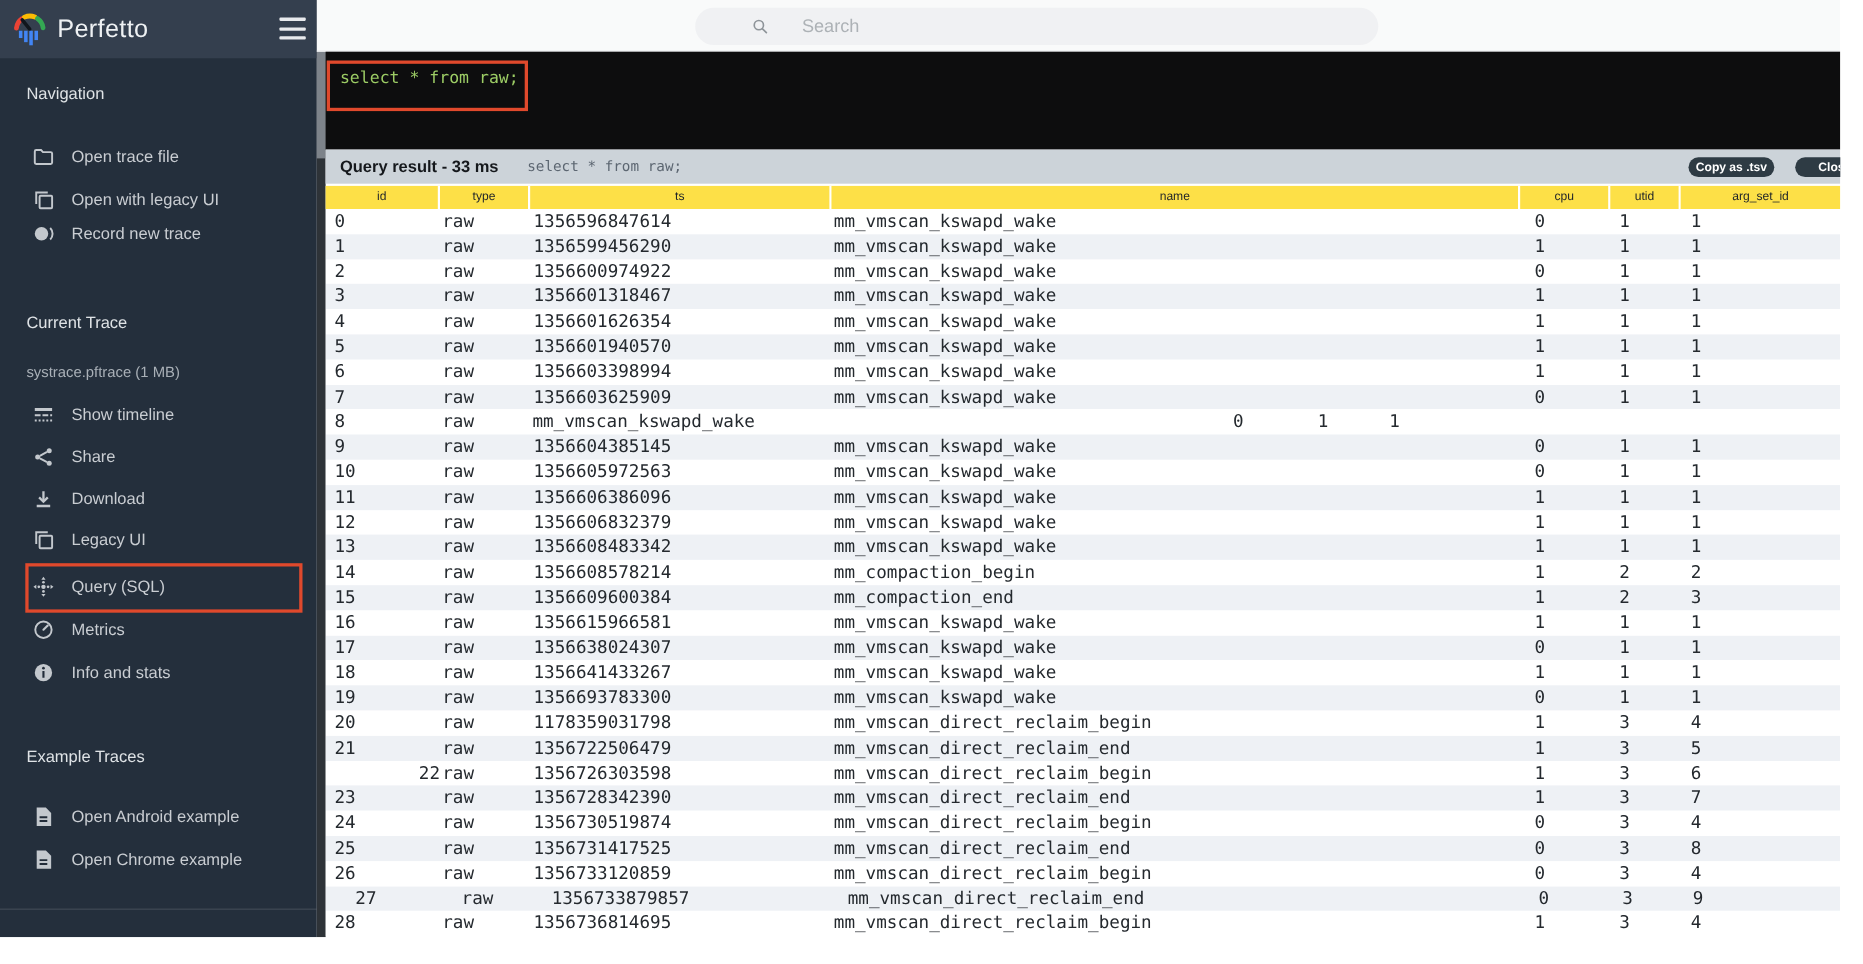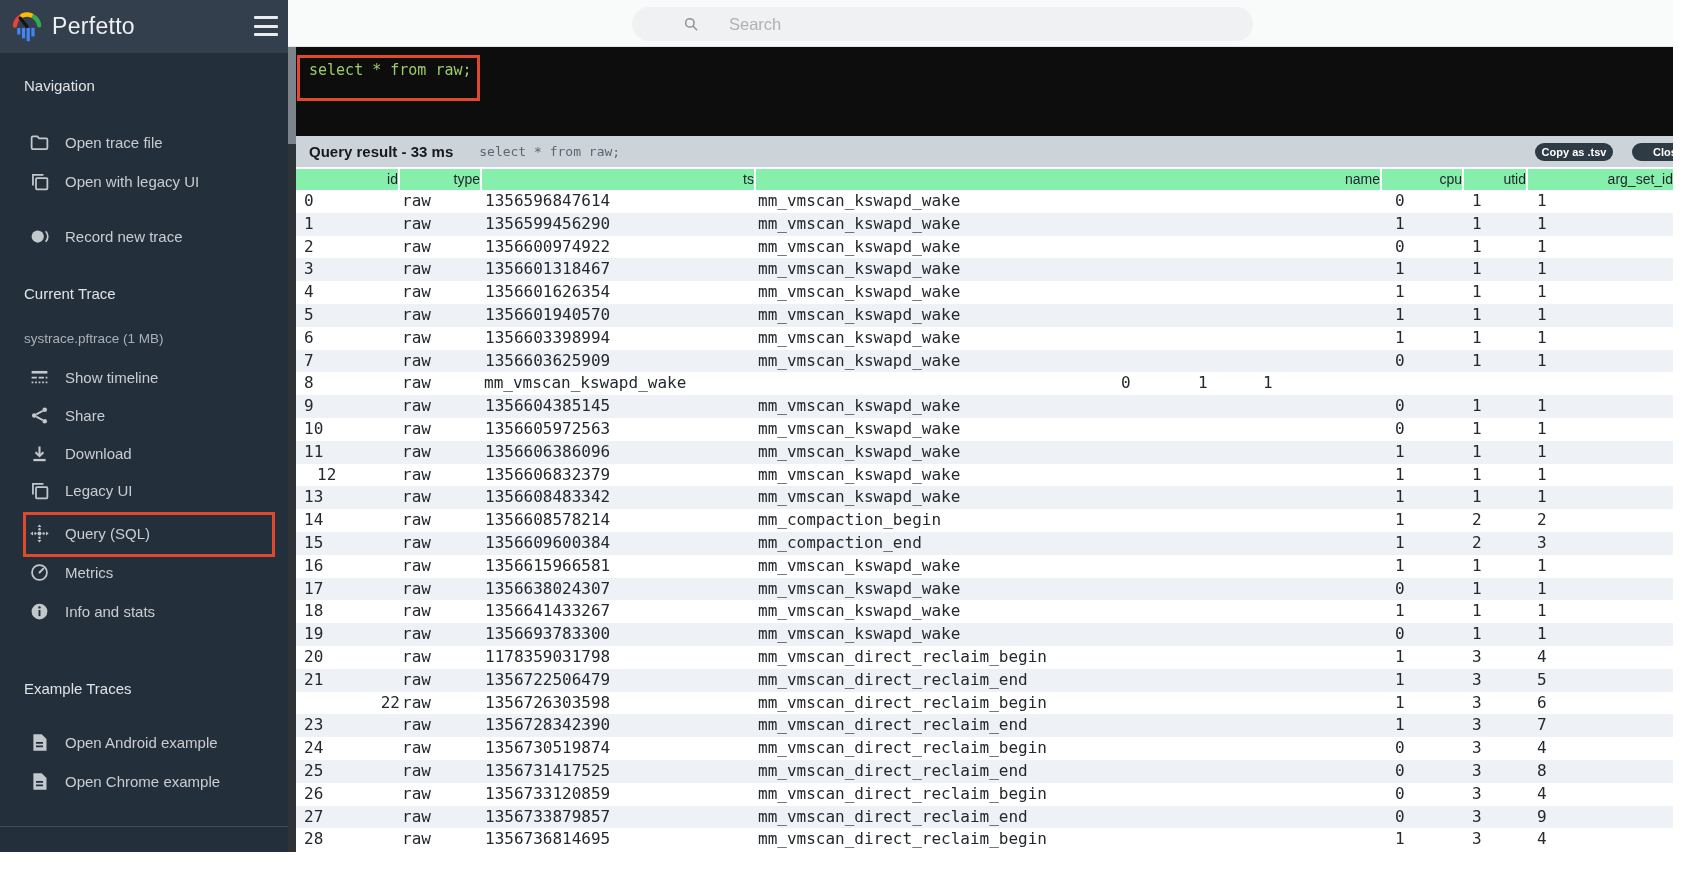--- a/index.html
+++ b/index.html
@@ -41,21 +41,21 @@
   
   #result-bar { position:absolute; left:296px; top:136px; width:1377px; height:31px; background:#ccd3d9; display:flex; align-items:center; }
   #result-title { margin-left:13px; font-size:15px; font-weight:700; color:#15181c; white-space:nowrap; }
   #result-echo { margin-left:26px; font-family:"DejaVu Sans Mono", monospace; font-size:13px; color:#5c6671; white-space:nowrap; }
   .pill-btn { position:absolute; top:7px; height:18px; border:none; border-radius:9px; background:#2e3b44; color:#ffffff; font-family:"Liberation Sans", sans-serif; font-size:11px; font-weight:700; line-height:18px; text-align:center; cursor:pointer; padding:0; }
   #btn-copy { left:1239px; width:78px; }
   #btn-close { left:1336px; width:72px; }
 
   
   #table-header { position:absolute; left:296px; top:169px; width:1377px; height:21px; display:flex; }
-  #table-header .hcell { background:#86efac; height:21px; line-height:21px; text-align:right; font-size:14px; color:#1e2329; border-right:2px solid #ffffff; overflow:hidden; }
+  #table-header .hcell { background:#fde047; height:21px; line-height:21px; text-align:center; font-size:11px; color:#1e2329; border-right:2px solid #ffffff; overflow:hidden; }
   #table-header .hcell:last-child { border-right:none; }
   #table-rows { position:absolute; left:296px; top:190px; width:1377px; height:662px; overflow:hidden; }
   .trow { display:flex; height:22.8px; background:#ffffff; }
   .trow.odd { background:#eef1f5; }
   .tcell { font-family:"DejaVu Sans Mono", monospace; font-size:16px; color:#24292e; line-height:22.8px; white-space:nowrap; overflow:hidden; }
 
   
   #ann-sidebar { position:absolute; left:23px; top:512px; width:252px; height:45px; border:3px solid var(--ann); z-index:6; }
 </style>
 </head>
@@ -94,21 +94,21 @@
         </div>
         <div class="side-item" style="top: 165px;">
           <span class="sicon">
             <svg viewBox="0 0 24 24">
               <rect x="8" y="8" width="13" height="13" rx="1" fill="none" stroke="currentColor" stroke-width="2"></rect>
               <path d="M4.5 16.5v-12h12" fill="none" stroke="currentColor" stroke-width="2"></path>
             </svg>
           </span>
           <span class="slabel">Open with legacy UI</span>
         </div>
-        <div class="side-item" style="top: 220px;">
+        <div class="side-item" style="top: 196px;">
           <span class="sicon">
             <svg viewBox="0 0 24 24">
               <circle cx="10" cy="12" r="7" fill="currentColor"></circle>
               <path d="M19 6a8.5 8.5 0 0 1 0 12" fill="none" stroke="currentColor" stroke-width="2"></path>
             </svg>
           </span>
           <span class="slabel">Record new trace</span>
         </div>
         <div class="section-title" style="top: 285px;">Current Trace</div>
         <div class="trace-name" style="top: 331px;">systrace.pftrace (1 MB)</div>
@@ -349,21 +349,21 @@
       <div class="trow odd">
         <div class="tcell" style="width: 104px; padding-left: 8px;">11</div>
         <div class="tcell" style="width: 82px; padding-left: 2px;">raw</div>
         <div class="tcell" style="width: 274px; padding-left: 3px;">1356606386096</div>
         <div class="tcell" style="width: 626px; padding-left: 2px;">mm_vmscan_kswapd_wake</div>
         <div class="tcell" style="width: 82px; padding-left: 13px;">1</div>
         <div class="tcell" style="width: 64px; padding-left: 8px;">1</div>
         <div class="tcell" style="width: 145px; padding-left: 9px;">1</div>
       </div>
       <div class="trow">
-        <div class="tcell" style="width: 104px; padding-left: 21px;">12</div>
+        <div class="tcell" style="width: 104px; padding-left: 8px;">12</div>
         <div class="tcell" style="width: 82px; padding-left: 2px;">raw</div>
         <div class="tcell" style="width: 274px; padding-left: 3px;">1356606832379</div>
         <div class="tcell" style="width: 626px; padding-left: 2px;">mm_vmscan_kswapd_wake</div>
         <div class="tcell" style="width: 82px; padding-left: 13px;">1</div>
         <div class="tcell" style="width: 64px; padding-left: 8px;">1</div>
         <div class="tcell" style="width: 145px; padding-left: 9px;">1</div>
       </div>
       <div class="trow odd">
         <div class="tcell" style="width: 104px; padding-left: 8px;">13</div>
         <div class="tcell" style="width: 82px; padding-left: 2px;">raw</div>
@@ -484,21 +484,21 @@
       <div class="trow">
         <div class="tcell" style="width: 104px; padding-left: 8px;">26</div>
         <div class="tcell" style="width: 82px; padding-left: 2px;">raw</div>
         <div class="tcell" style="width: 274px; padding-left: 3px;">1356733120859</div>
         <div class="tcell" style="width: 626px; padding-left: 2px;">mm_vmscan_direct_reclaim_begin</div>
         <div class="tcell" style="width: 82px; padding-left: 13px;">0</div>
         <div class="tcell" style="width: 64px; padding-left: 8px;">3</div>
         <div class="tcell" style="width: 145px; padding-left: 9px;">4</div>
       </div>
       <div class="trow odd">
-        <div class="tcell" style="width: 104px; padding-left: 8px;">27</div>
+        <div class="tcell" style="width: 104px; padding-left: 8px; margin-left: 19px;">27</div>
         <div class="tcell" style="width: 82px; padding-left: 2px;">raw</div>
         <div class="tcell" style="width: 274px; padding-left: 3px;">1356733879857</div>
         <div class="tcell" style="width: 626px; padding-left: 2px;">mm_vmscan_direct_reclaim_end</div>
         <div class="tcell" style="width: 82px; padding-left: 13px;">0</div>
         <div class="tcell" style="width: 64px; padding-left: 8px;">3</div>
         <div class="tcell" style="width: 145px; padding-left: 9px;">9</div>
       </div>
       <div class="trow">
         <div class="tcell" style="width: 104px; padding-left: 8px;">28</div>
         <div class="tcell" style="width: 82px; padding-left: 2px;">raw</div>

